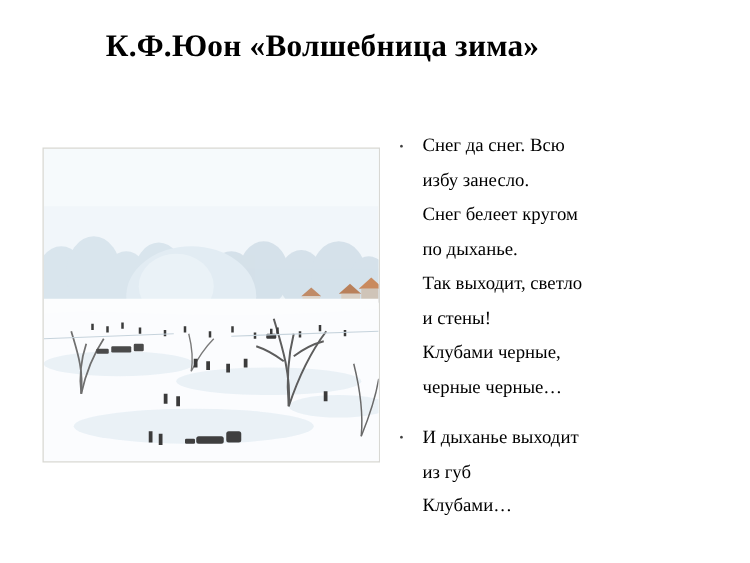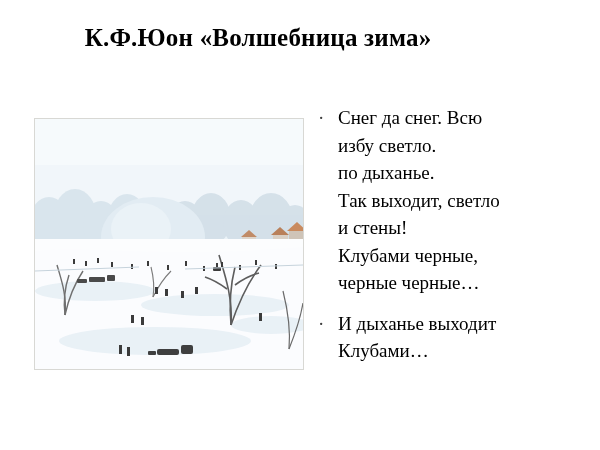--- a/index.html
+++ b/index.html
@@ -66,21 +66,21 @@
   }
   .bullet-dot {
     position: absolute;
     left: 8px;
     top: 0;
     font-size: 19px;
     line-height: 27px;
     color: #404040;
   }
   .bullet-lines {
-    font-size: 19px;
+    font-size: 15px;
     line-height: 27.5px;
     color: #000000;
   }
   .bullet-lines div {
     white-space: nowrap;
   }
   .clipped {
     overflow: hidden;
   }
 </style>
@@ -213,31 +213,33 @@
       </svg>
     </div>
   </div>
 
   <div class="text-col">
 
     <div class="bullet-item">
       <span class="bullet-dot">·</span>
       <div class="bullet-lines">
         <div>Снег да снег. Всю</div>
-        <div>избу светло.</div>
+        <div>избу занесло.</div>
+        <div>Снег белеет кругом</div>
         <div>по дыханье.</div>
         <div>Так выходит, светло</div>
         <div>и стены!</div>
         <div>Клубами черные,</div>
         <div>черные черные…</div>
       </div>
     </div>
 
     <div class="bullet-item clipped">
       <span class="bullet-dot">·</span>
       <div class="bullet-lines">
         <div>И дыханье выходит</div>
+        <div>из губ</div>
         <div>Клубами…</div>
       </div>
     </div>
 
   </div>
 </div>
 
 </body></html>

